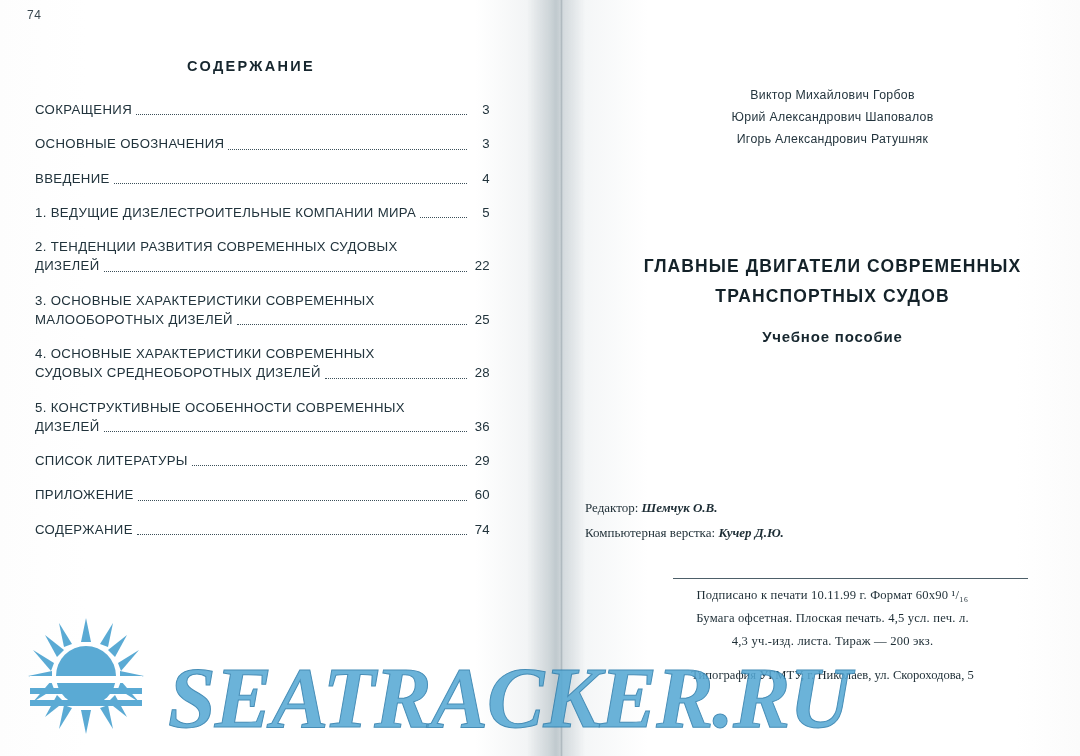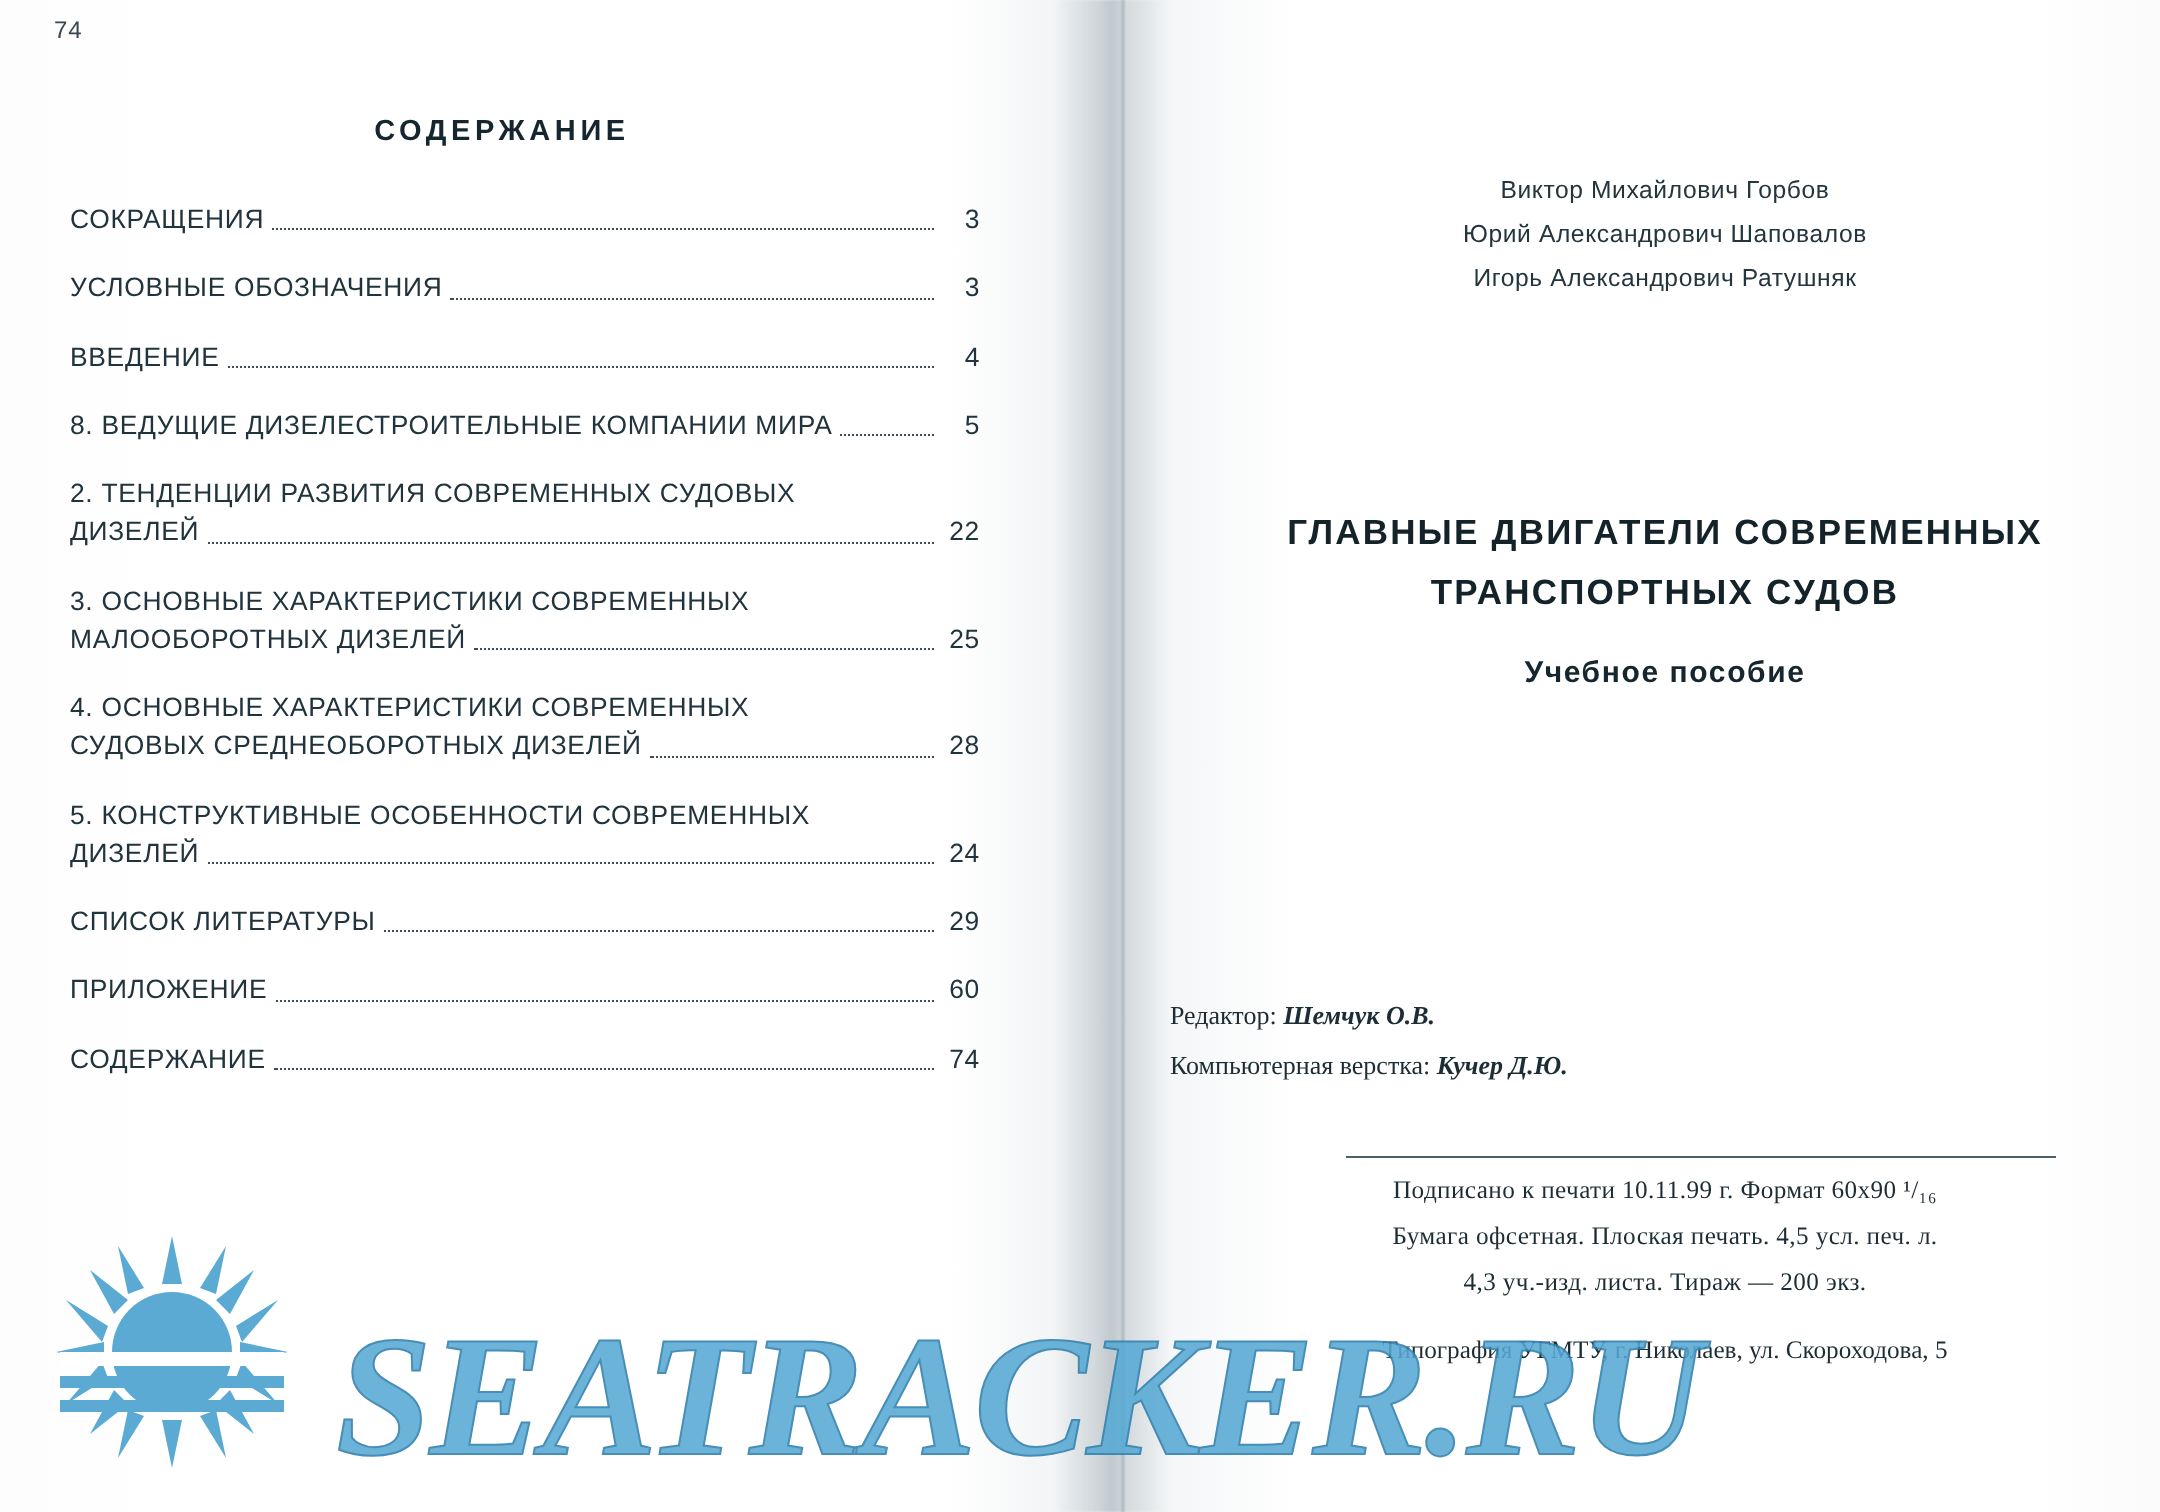--- a/index.html
+++ b/index.html
@@ -260,37 +260,37 @@
     <div class="toc-entry">
       <div class="toc-line">
         <span class="toc-title">СОКРАЩЕНИЯ</span>
         <span class="dots"></span>
         <span class="toc-page">3</span>
       </div>
     </div>
 
     <div class="toc-entry">
       <div class="toc-line">
-        <span class="toc-title">УСЛОВНЫЕ ОБОЗНАЧЕНИЯ</span>
+        <span class="toc-title">ОСНОВНЫЕ ОБОЗНАЧЕНИЯ</span>
         <span class="dots"></span>
         <span class="toc-page">3</span>
       </div>
     </div>
 
     <div class="toc-entry">
       <div class="toc-line">
         <span class="toc-title">ВВЕДЕНИЕ</span>
         <span class="dots"></span>
         <span class="toc-page">4</span>
       </div>
     </div>
 
     <div class="toc-entry">
       <div class="toc-line">
-        <span class="toc-title">8. ВЕДУЩИЕ ДИЗЕЛЕСТРОИТЕЛЬНЫЕ КОМПАНИИ МИРА</span>
+        <span class="toc-title">1. ВЕДУЩИЕ ДИЗЕЛЕСТРОИТЕЛЬНЫЕ КОМПАНИИ МИРА</span>
         <span class="dots"></span>
         <span class="toc-page">5</span>
       </div>
     </div>
 
     <div class="toc-entry two-line">
       <div class="first-row">2. ТЕНДЕНЦИИ РАЗВИТИЯ СОВРЕМЕННЫХ СУДОВЫХ</div>
       <div class="toc-line">
         <span class="toc-title">ДИЗЕЛЕЙ</span>
         <span class="dots"></span>
@@ -314,21 +314,21 @@
         <span class="dots"></span>
         <span class="toc-page">28</span>
       </div>
     </div>
 
     <div class="toc-entry two-line">
       <div class="first-row">5. КОНСТРУКТИВНЫЕ ОСОБЕННОСТИ СОВРЕМЕННЫХ</div>
       <div class="toc-line">
         <span class="toc-title">ДИЗЕЛЕЙ</span>
         <span class="dots"></span>
-        <span class="toc-page">24</span>
+        <span class="toc-page">36</span>
       </div>
     </div>
 
     <div class="toc-entry">
       <div class="toc-line">
         <span class="toc-title">СПИСОК ЛИТЕРАТУРЫ</span>
         <span class="dots"></span>
         <span class="toc-page">29</span>
       </div>
     </div>

